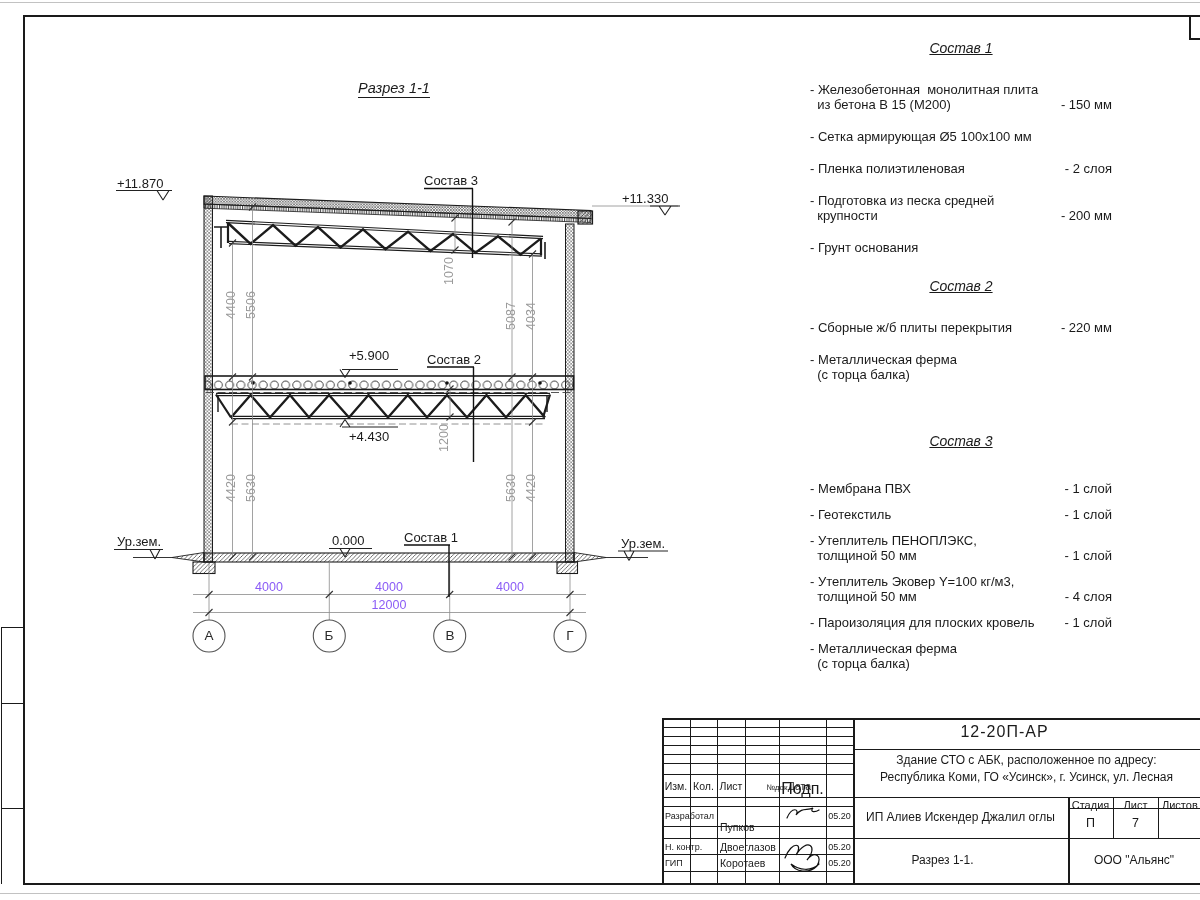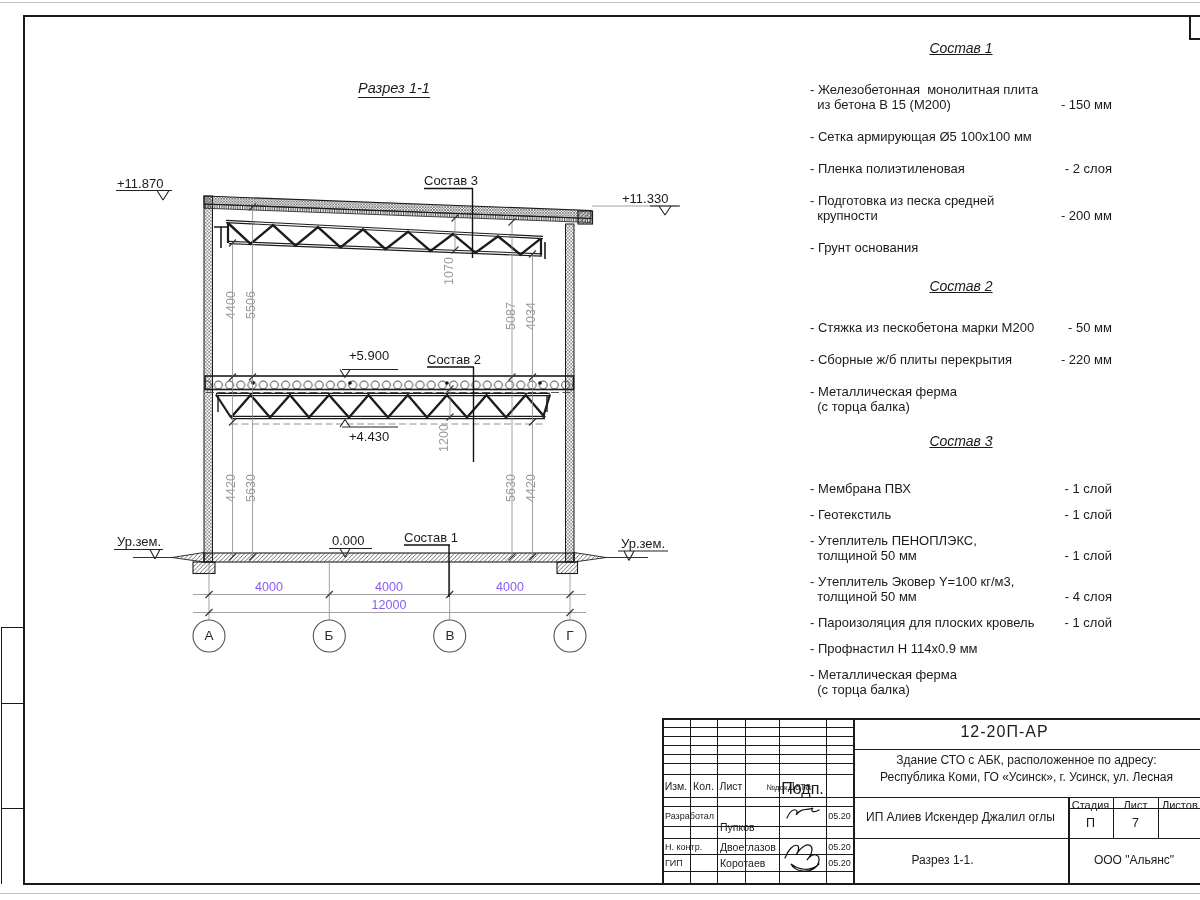--- a/index.html
+++ b/index.html
@@ -229,24 +229,20 @@
     </div>
     <div class="item">
       <span class="t">- Грунт основания</span>
       <span class="v"></span>
     </div>
   </div>
 
   <div class="list c2" style="top:278px;">
     <div class="hd">Состав 2</div>
     <div class="item">
-      <span class="t">- Стяжка из пескобетона марки М200</span>
-      <span class="v">- 50 мм</span>
-    </div>
-    <div class="item">
       <span class="t">- Сборные ж/б плиты перекрытия</span>
       <span class="v">- 220 мм</span>
     </div>
     <div class="item">
       <span class="t">- Металлическая ферма
   (с торца балка)</span>
       <span class="v"></span>
     </div>
   </div>
 
@@ -266,24 +262,20 @@
       <span class="v">- 1 слой</span>
     </div>
     <div class="item">
       <span class="t">- Утеплитель Эковер Y=100 кг/м3,
   толщиной 50 мм</span>
       <span class="v">- 4 слоя</span>
     </div>
     <div class="item">
       <span class="t">- Пароизоляция для плоских кровель</span>
       <span class="v">- 1 слой</span>
-    </div>
-    <div class="item">
-      <span class="t">- Профнастил Н 114х0.9 мм</span>
-      <span class="v"></span>
     </div>
     <div class="item">
       <span class="t">- Металлическая ферма
   (с торца балка)</span>
       <span class="v"></span>
     </div>
   </div>
 
   <div class="vline" style="left:662px;top:718px;width:1.5px;height:166px;"></div>
   <div class="vline" style="left:690px;top:718px;width:1px;height:166px;"></div>

